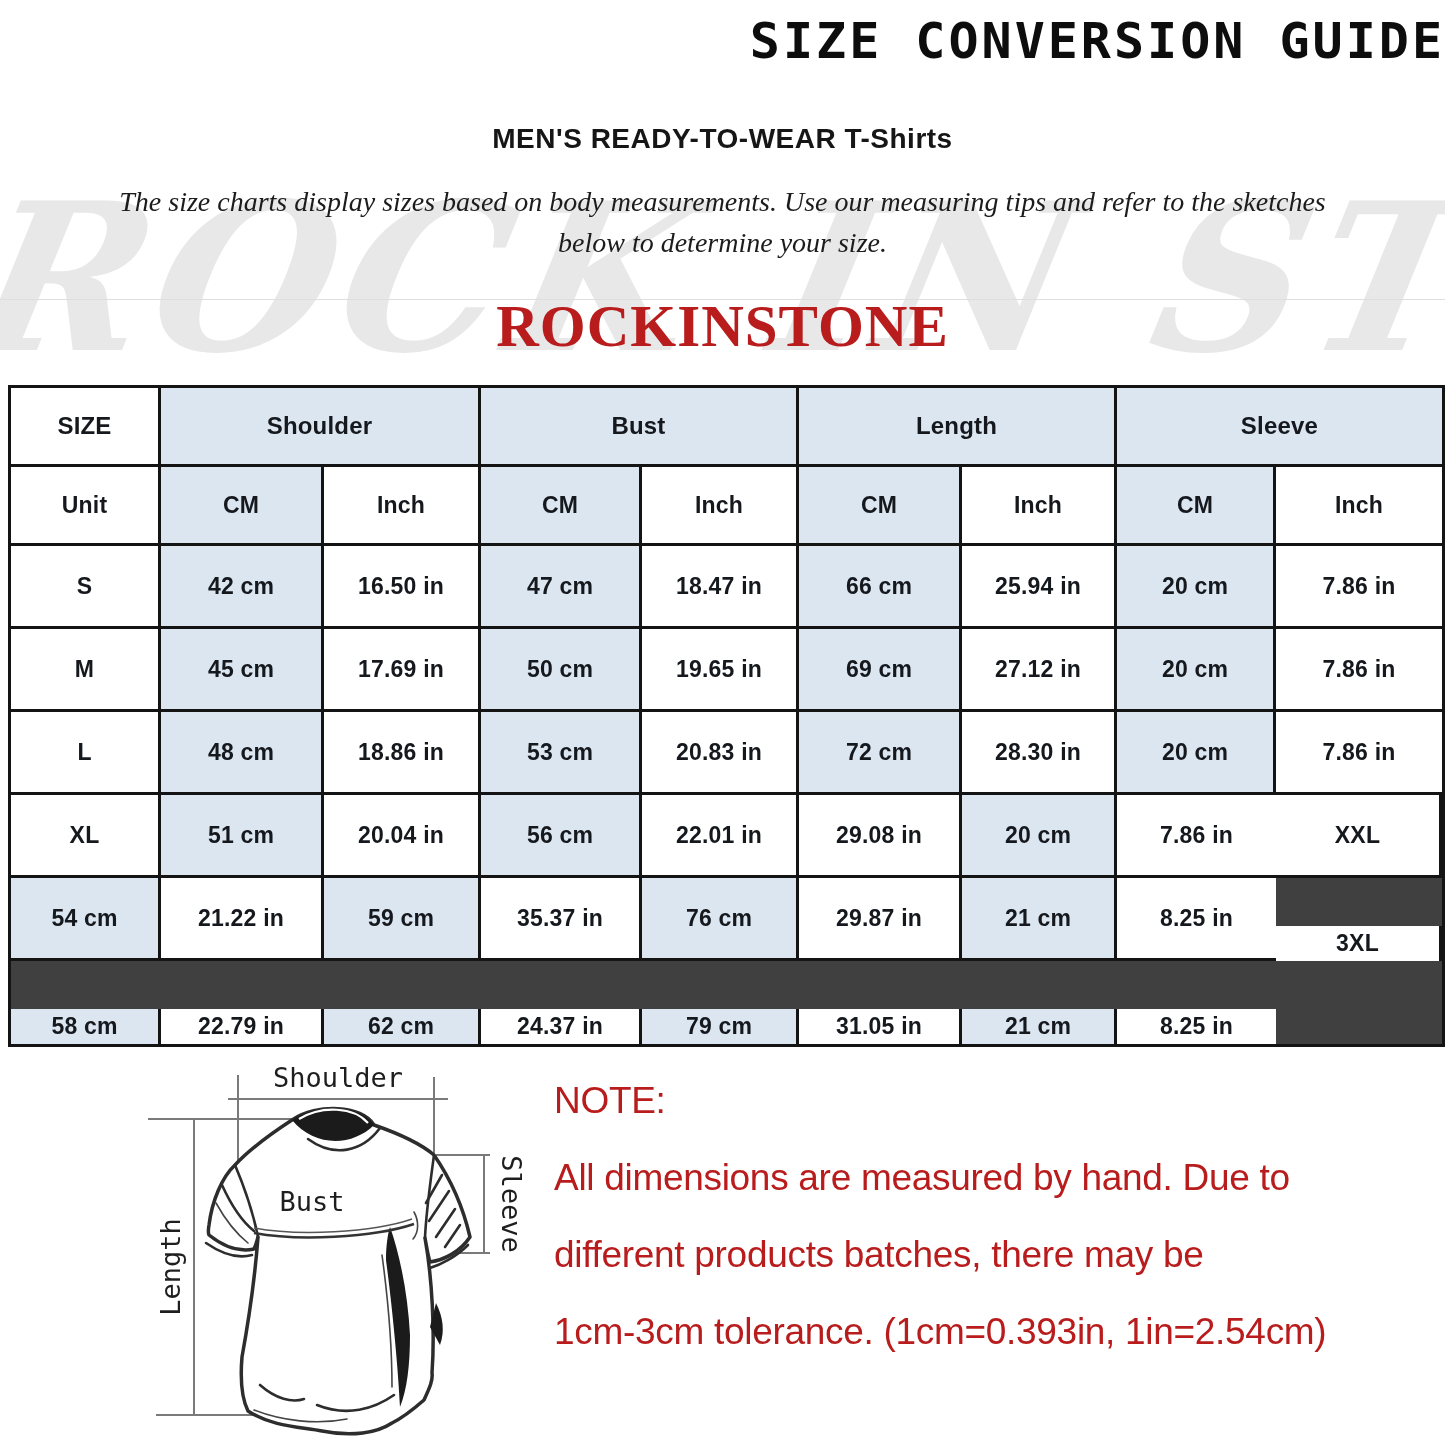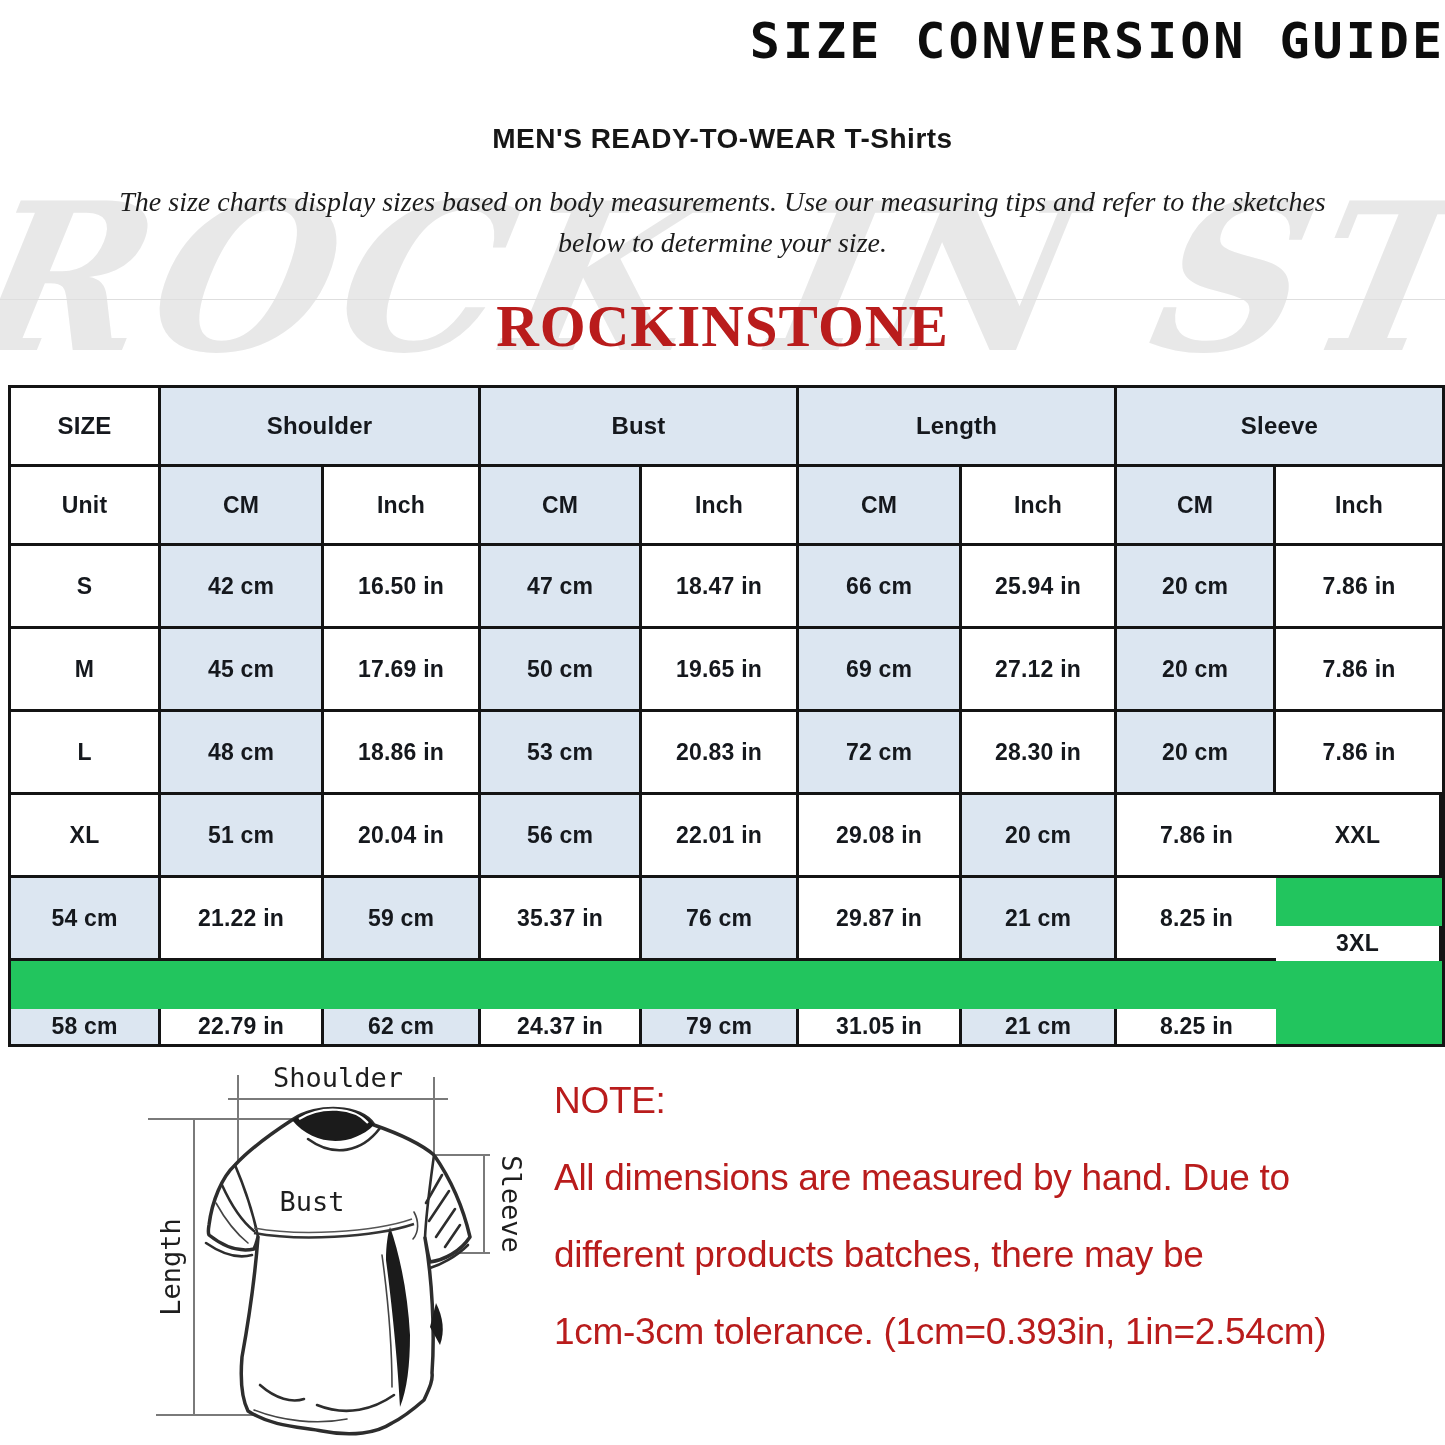--- a/index.html
+++ b/index.html
@@ -34,21 +34,21 @@
   }
   .watermark{
     position:absolute; top:158px; left:-20px; z-index:1;
     font-family:"DejaVu Serif",serif; font-style:italic; font-weight:700;
     font-size:205px; letter-spacing:8px; white-space:nowrap;
     color:#e8e8e8; transform:skewX(-12deg); user-select:none;
   }
   
   .tbl{
     position:absolute; left:8px; top:385px; width:1437px; height:662px;
-    box-sizing:border-box; border:3px solid #141414; background:#22c55e; z-index:2;
+    box-sizing:border-box; border:3px solid #141414; background:#404040; z-index:2;
     display:grid;
     grid-template-columns:150px 163px 157px 161px 157px 163px 155px 159px 1fr;
     grid-template-rows:79px 79px repeat(6,1fr);
     font-weight:700; color:#15181d;
   }
   .c{
     display:flex; align-items:center; justify-content:center;
     border-right:3px solid #141414; border-bottom:3px solid #141414;
     font-size:23px; letter-spacing:.2px; background:#fff;
   }

